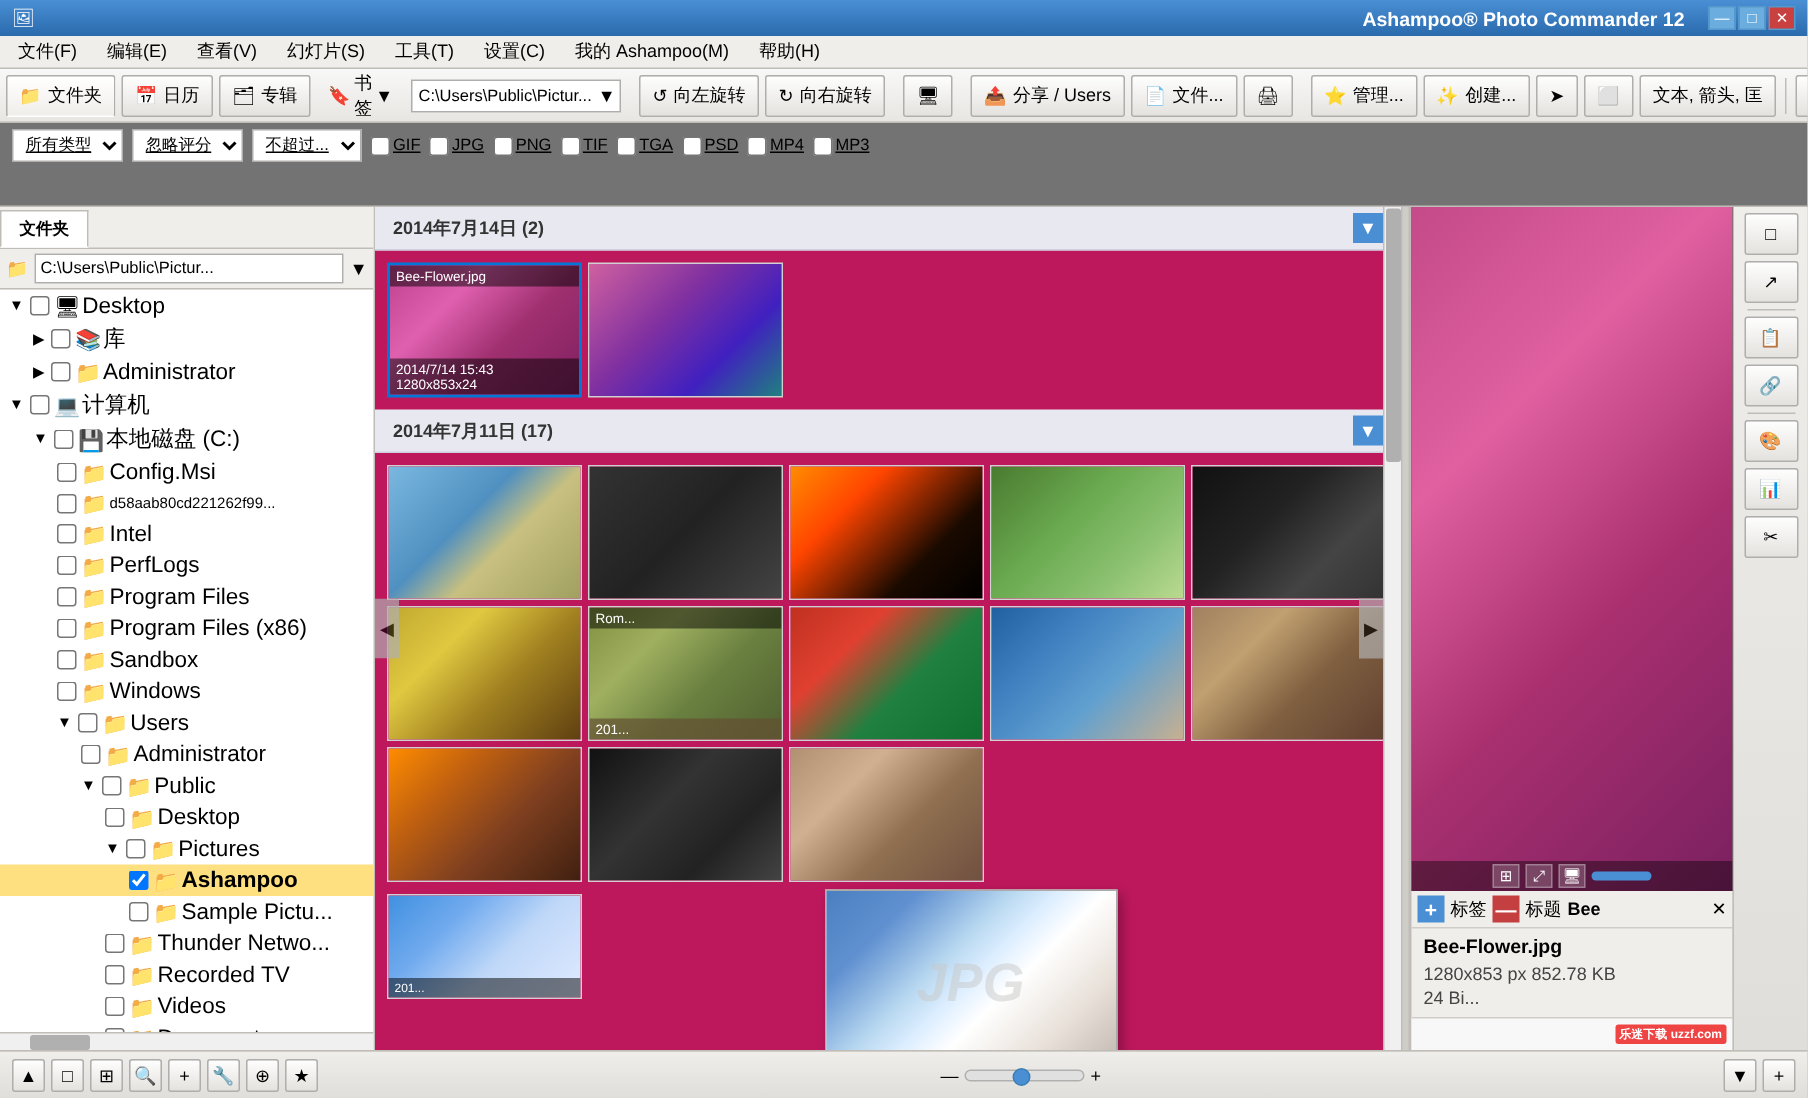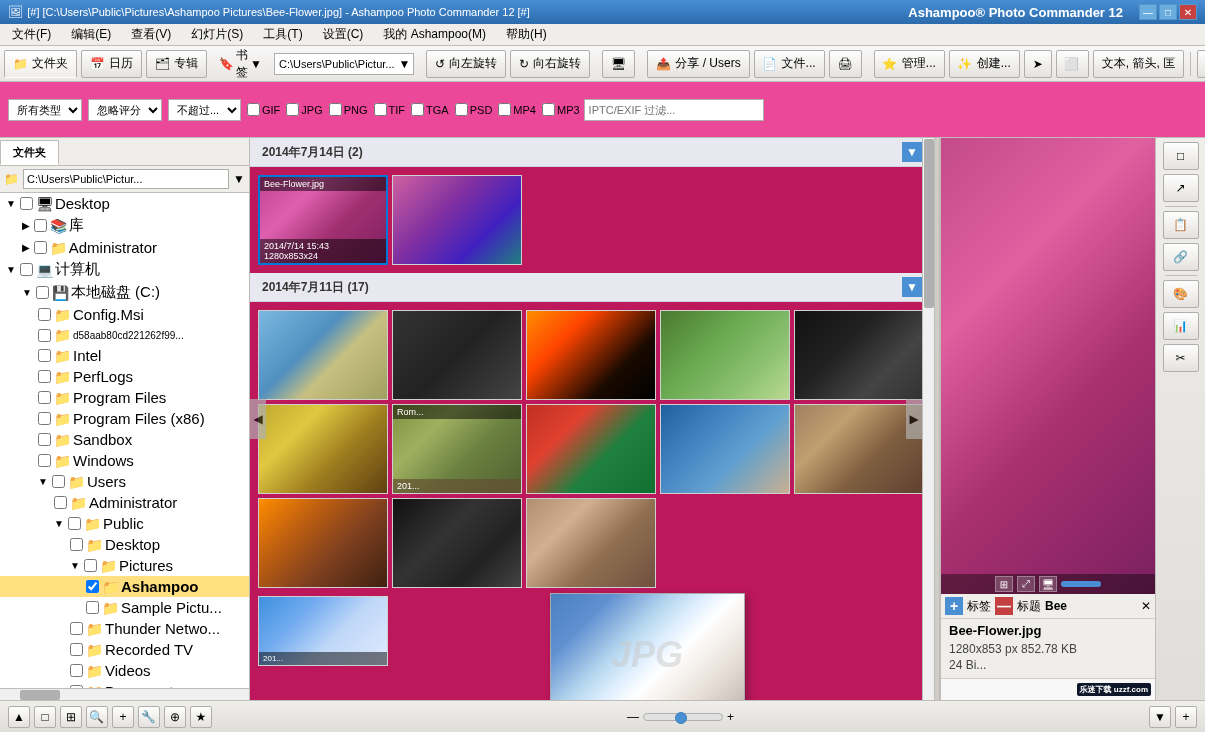--- a/index.html
+++ b/index.html
@@ -67,27 +67,28 @@
       border-radius: 2px;
       cursor: pointer;
       display: flex; align-items: center; gap: 4px;
       font-size: 12px;
       white-space: nowrap;
     }
     .toolbar-sep { width: 1px; height: 24px; background: #c0bdb8; margin: 0 2px; }
 
     
     .filter-bar {
-      background: #ec4899;
+      background: #737373;
       height: 56px;
       display: flex;
-      flex-direction: row;
+      flex-direction: column;
       padding: 4px 8px;
       border-bottom: 1px solid #c0bdb8;
       gap: 4px;
+      text-decoration: underline;
     }
     .filter-row1, .filter-row2 {
       display: flex;
       align-items: center;
       gap: 6px;
     }
     .filter-select {
       height: 22px;
       border: 1px solid #b0aead;
       background: white;
@@ -322,21 +323,20 @@
       background: #FFE080;
       font-weight: bold;
     }
   </style>
 </head>
 <body>
 
 <div class="title-bar">
   <div class="title-bar-left">
     <span>🖼</span>
-    <span style="font-size:11px">[#] [C:\Users\Public\Pictures\Ashampoo Pictures\Bee-Flower.jpg] - Ashampoo Photo Commander 12 [#]</span>
   </div>
   <div style="display:flex; align-items:center; gap:8px;">
     <span class="title-bar-brand">Ashampoo® Photo Commander 12</span>
     <div class="title-bar-right">
       <div class="title-btn">—</div>
       <div class="title-btn">□</div>
       <div class="title-btn close">✕</div>
     </div>
   </div>
 </div>
@@ -456,21 +456,20 @@
       <label><input type="checkbox" style=""> JPG</label>
       <label><input type="checkbox" style=""> PNG</label>
       <label><input type="checkbox" style=""> TIF</label>
       <label><input type="checkbox" style=""> TGA</label>
       <label><input type="checkbox" style=""> PSD</label>
       <label><input type="checkbox" style=""> MP4</label>
       <label><input type="checkbox" style=""> MP3</label>
     </div>
   </div>
   <div class="filter-row2">
-    <input class="filter-input" type="text" placeholder="IPTC/EXIF 过滤..." style="">
   </div>
 </div>
 
 <div style="display:flex; height: calc(732px - 24px - 22px - 36px - 56px - 32px);">
 
   <div class="sidebar">
 
     <div style="display:flex; background:#f0eeea; border-bottom:1px solid #c0bdb8; height:28px; align-items:flex-end;">
       <div style="padding:4px 12px; background:white; border:1px solid #c0bdb8; border-bottom:1px solid white; cursor:pointer; font-size:11px; font-weight:bold; margin-right:2px;">文件夹</div>
     </div>
@@ -807,21 +806,21 @@
       <span style="cursor:pointer;margin-left:auto;">✕</span>
     </div>
 
     <div class="right-panel-info">
       <div class="info-filename">Bee-Flower.jpg</div>
       <div class="info-row">1280x853 px    852.78 KB</div>
       <div class="info-row">24 Bi...</div>
     </div>
 
     <div style="padding:4px;background:#f8f8f8;border-top:1px solid #d0cdc8;display:flex;justify-content:flex-end;align-items:center;">
-      <div style="background:#0f172a;color:white;font-size:8px;padding:1px 3px;border-radius:2px;font-weight:bold;">乐迷下载 uzzf.com</div>
+      <div style="background:#ef4444;color:white;font-size:8px;padding:1px 3px;border-radius:2px;font-weight:bold;">乐迷下载 uzzf.com</div>
     </div>
   </div>
 
   <div class="right-toolbar">
     <div class="rt-btn">
         <span>□</span>
       </div>
     <div class="rt-btn">
         <span>↗</span>
       </div>

